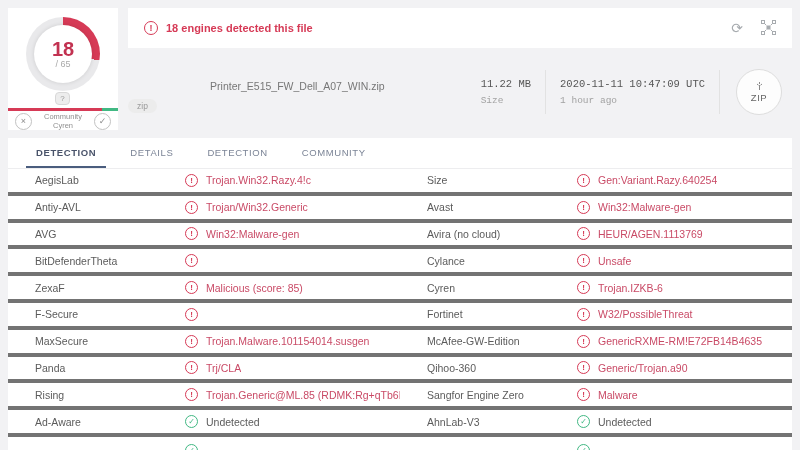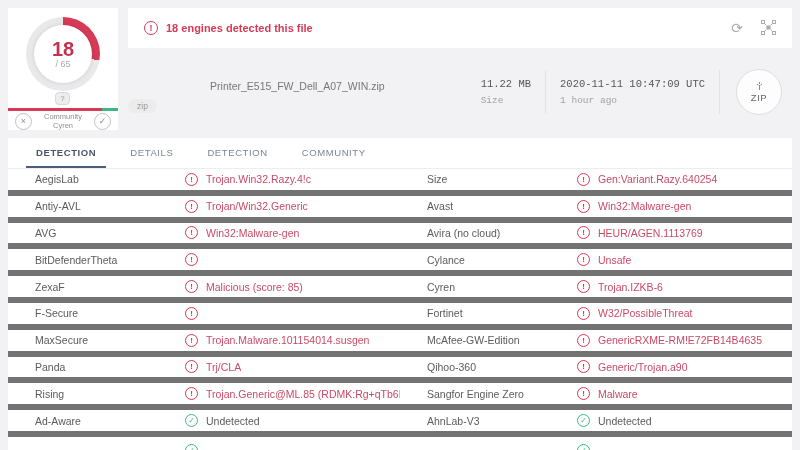--- a/index.html
+++ b/index.html
@@ -96,21 +96,21 @@
     font-size: 9.5px; letter-spacing: .6px; color: #7b8496;
     display: flex; align-items: center; padding: 0 10px; cursor: pointer;
     border-bottom: 2px solid transparent;
   }
   .tab.active { color: #49536a; font-weight: bold; border-bottom-color: #4a5d7e; }
 
   .table { display: grid; grid-template-columns: 1fr 1fr; }
   .tcol { min-width: 0; }
   .trow {
     display: flex; align-items: center; height: 26.8px;
-    border-bottom: 6px solid #737373; padding-left: 27px; overflow: hidden;
+    border-bottom: 4px solid #737373; padding-left: 27px; overflow: hidden;
   }
   .engine { width: 150px; flex-shrink: 0; font-size: 10.5px; color: #5b5b5b; white-space: nowrap; }
   .result { display: flex; align-items: center; min-width: 0; }
   .rtext { font-size: 10.5px; white-space: nowrap; overflow: hidden; }
   .result.detected .rtext { color: #c94a66; }
   .result.undetected .rtext { color: #5b5b5b; }
   .sicon {
     width: 13px; height: 13px; border-radius: 50%; flex-shrink: 0;
     font-size: 8px; display: flex; align-items: center; justify-content: center; margin-right: 8px;
   }

